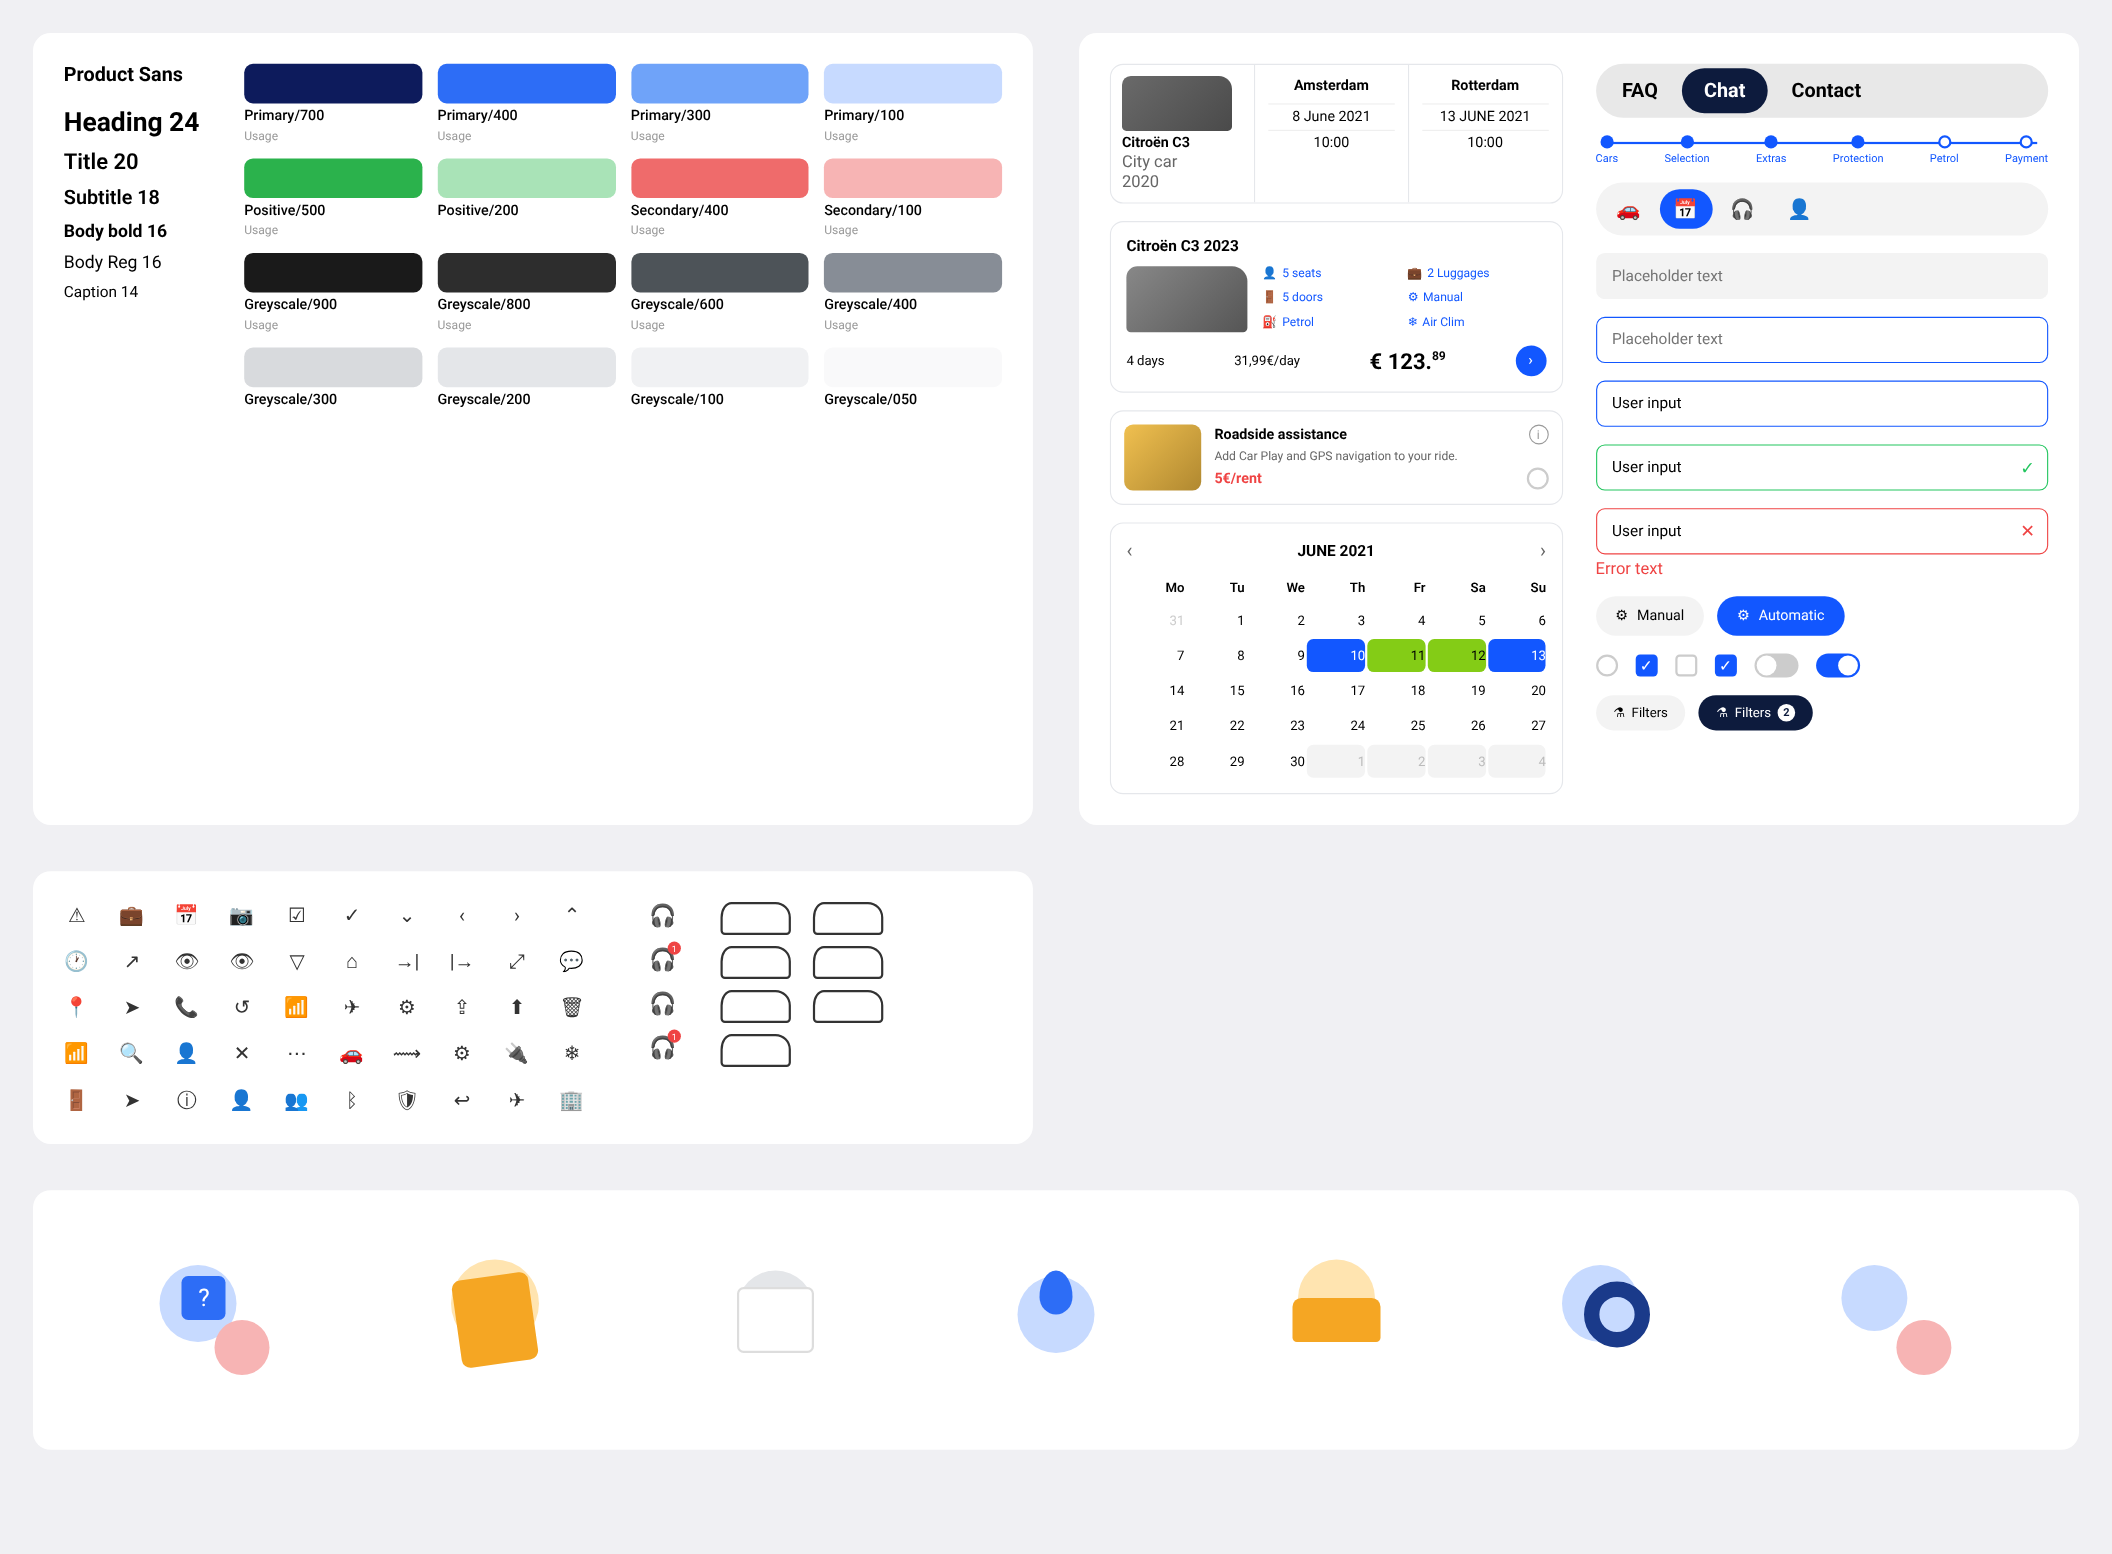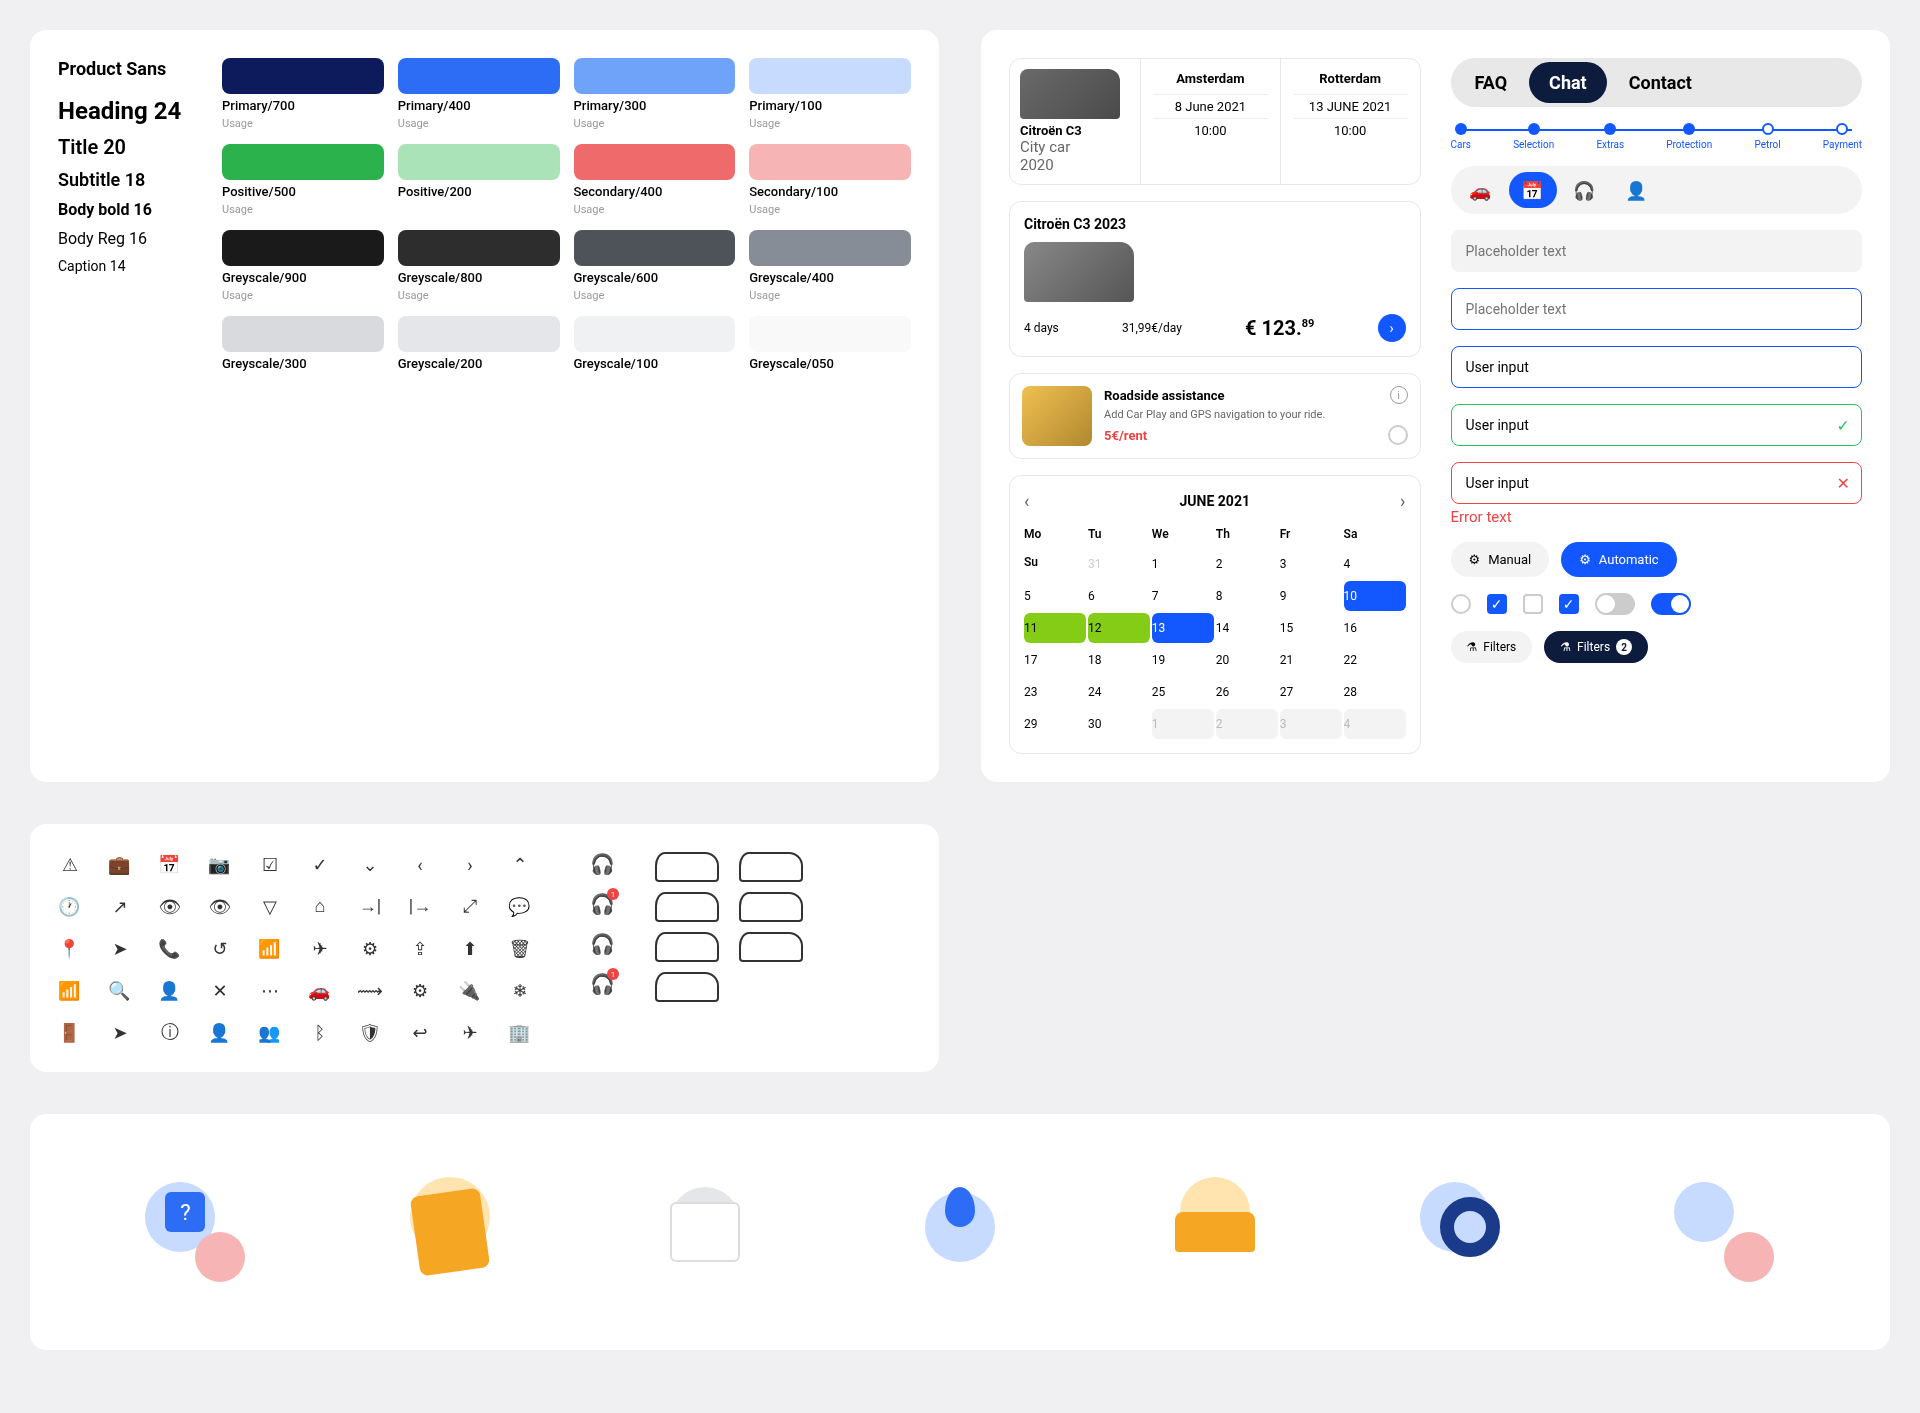--- a/index.html
+++ b/index.html
@@ -49,21 +49,21 @@
 .addon-body{flex:1}
 .addon-body h5{font-size:13px;font-weight:700}
 .addon-body p{font-size:11px;color:#666;margin:4px 0}
 .addon-price{font-size:13px;font-weight:700;color:#ef4444}
 .radio-circle{width:20px;height:20px;border:2px solid #ccc;border-radius:50%}
 .info-circle{width:18px;height:18px;border:1px solid #999;border-radius:50%;display:flex;align-items:center;justify-content:center;font-size:11px;color:#999}
 .calendar{border:1px solid #e5e7eb;border-radius:12px;padding:14px}
 .cal-head{display:flex;justify-content:space-between;align-items:center;margin-bottom:10px}
 .cal-title{font-weight:700;font-size:14px}
 .cal-nav{font-size:18px;color:#666;cursor:pointer}
-.cal-grid{display:grid;grid-template-columns:repeat(6,1fr);gap:2px;text-align:left;font-size:12px}
+.cal-grid{display:grid;grid-template-columns:repeat(7,1fr);gap:2px;text-align:right;font-size:12px}
 .cal-dow{font-weight:600;padding:6px 0}
 .cal-day{padding:8px 0;border-radius:6px}
 .cal-day.other{color:#ccc}
 .cal-day.sel{background:#1257ff;color:#fff}
 .cal-day.range{background:#84cc16}
 .cal-day.disabled{background:#f3f3f3;color:#bbb}
 .right-col{display:flex;flex-direction:column;gap:16px}
 .components-split{display:flex;gap:30px}
 .left-comp{flex:1}
 .tab-pill{background:#e8e8e8;border-radius:26px;padding:4px;display:flex;gap:2px}
@@ -231,20 +231,28 @@
               <div>13 JUNE 2021</div>
               <div>10:00</div>
             </div>
           </div>
         </div>
 
         <div class="car-card">
           <h4>Citroën C3 2023</h4>
           <div class="car-card-body">
             <div class="car-img-md"></div>
+            <div class="car-specs" id="car-specs">
+                <div><span style="margin-right:4px">👤</span>5 seats</div>
+                <div><span style="margin-right:4px">💼</span>2 Luggages</div>
+                <div><span style="margin-right:4px">🚪</span>5 doors</div>
+                <div><span style="margin-right:4px">⚙</span>Manual</div>
+                <div><span style="margin-right:4px">⛽</span>Petrol</div>
+                <div><span style="margin-right:4px">❄</span>Air Clim</div>
+              </div>
           </div>
           <div class="car-card-footer">
             <span>4 days</span>
             <span>31,99€/day</span>
             <span class="price-big"><span>€ 123.</span><sup style="font-size:11px">89</sup></span>
             <span class="arrow-btn">›</span>
           </div>
         </div>
 
         <div class="addon-card">

